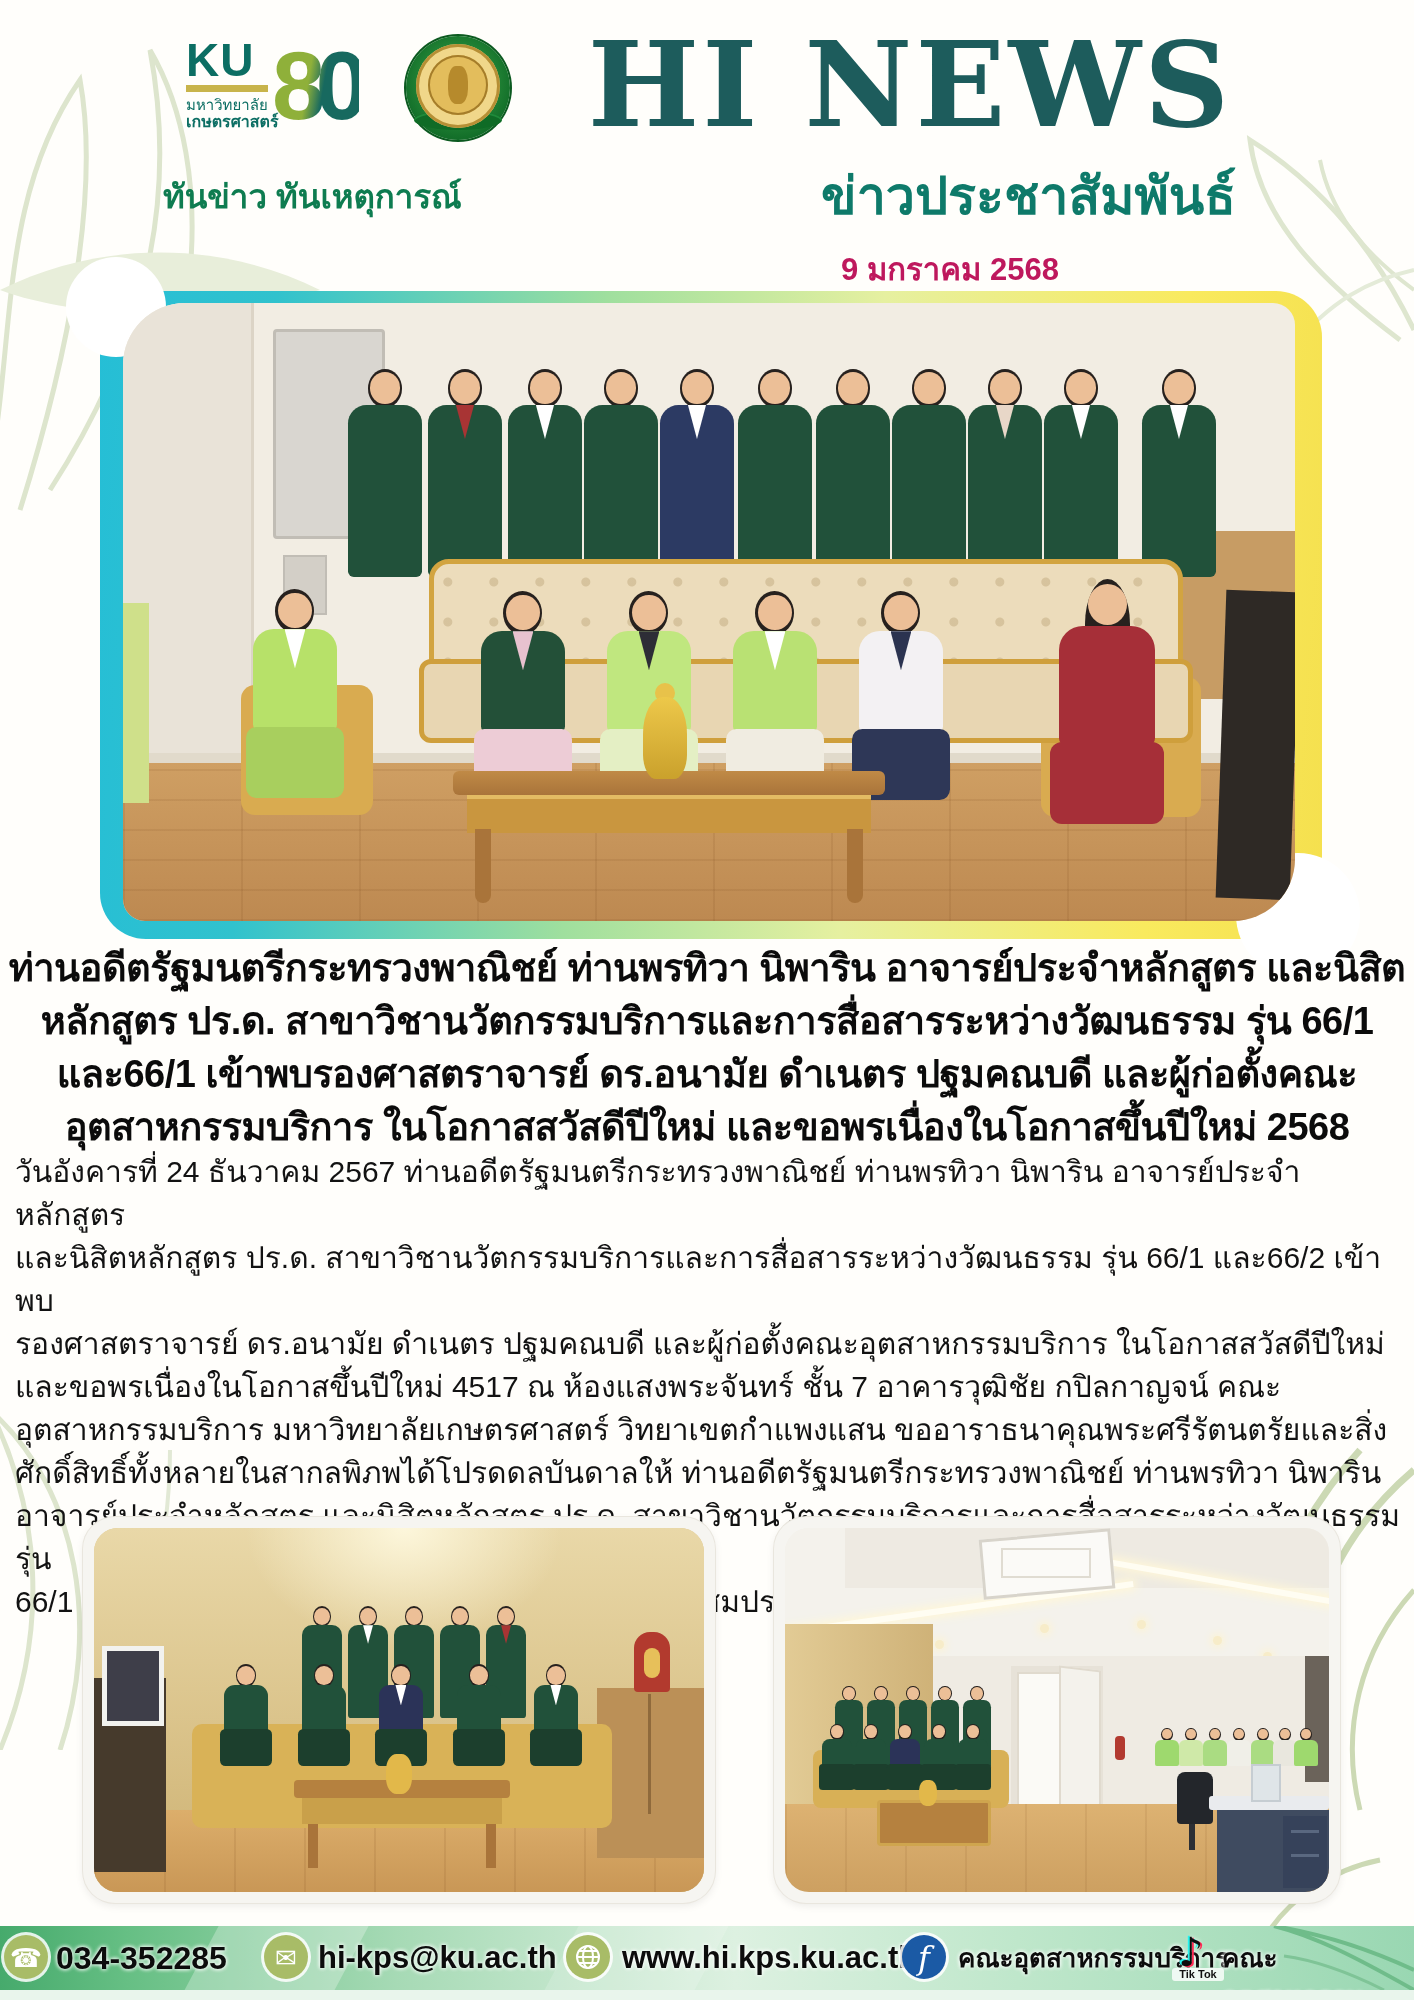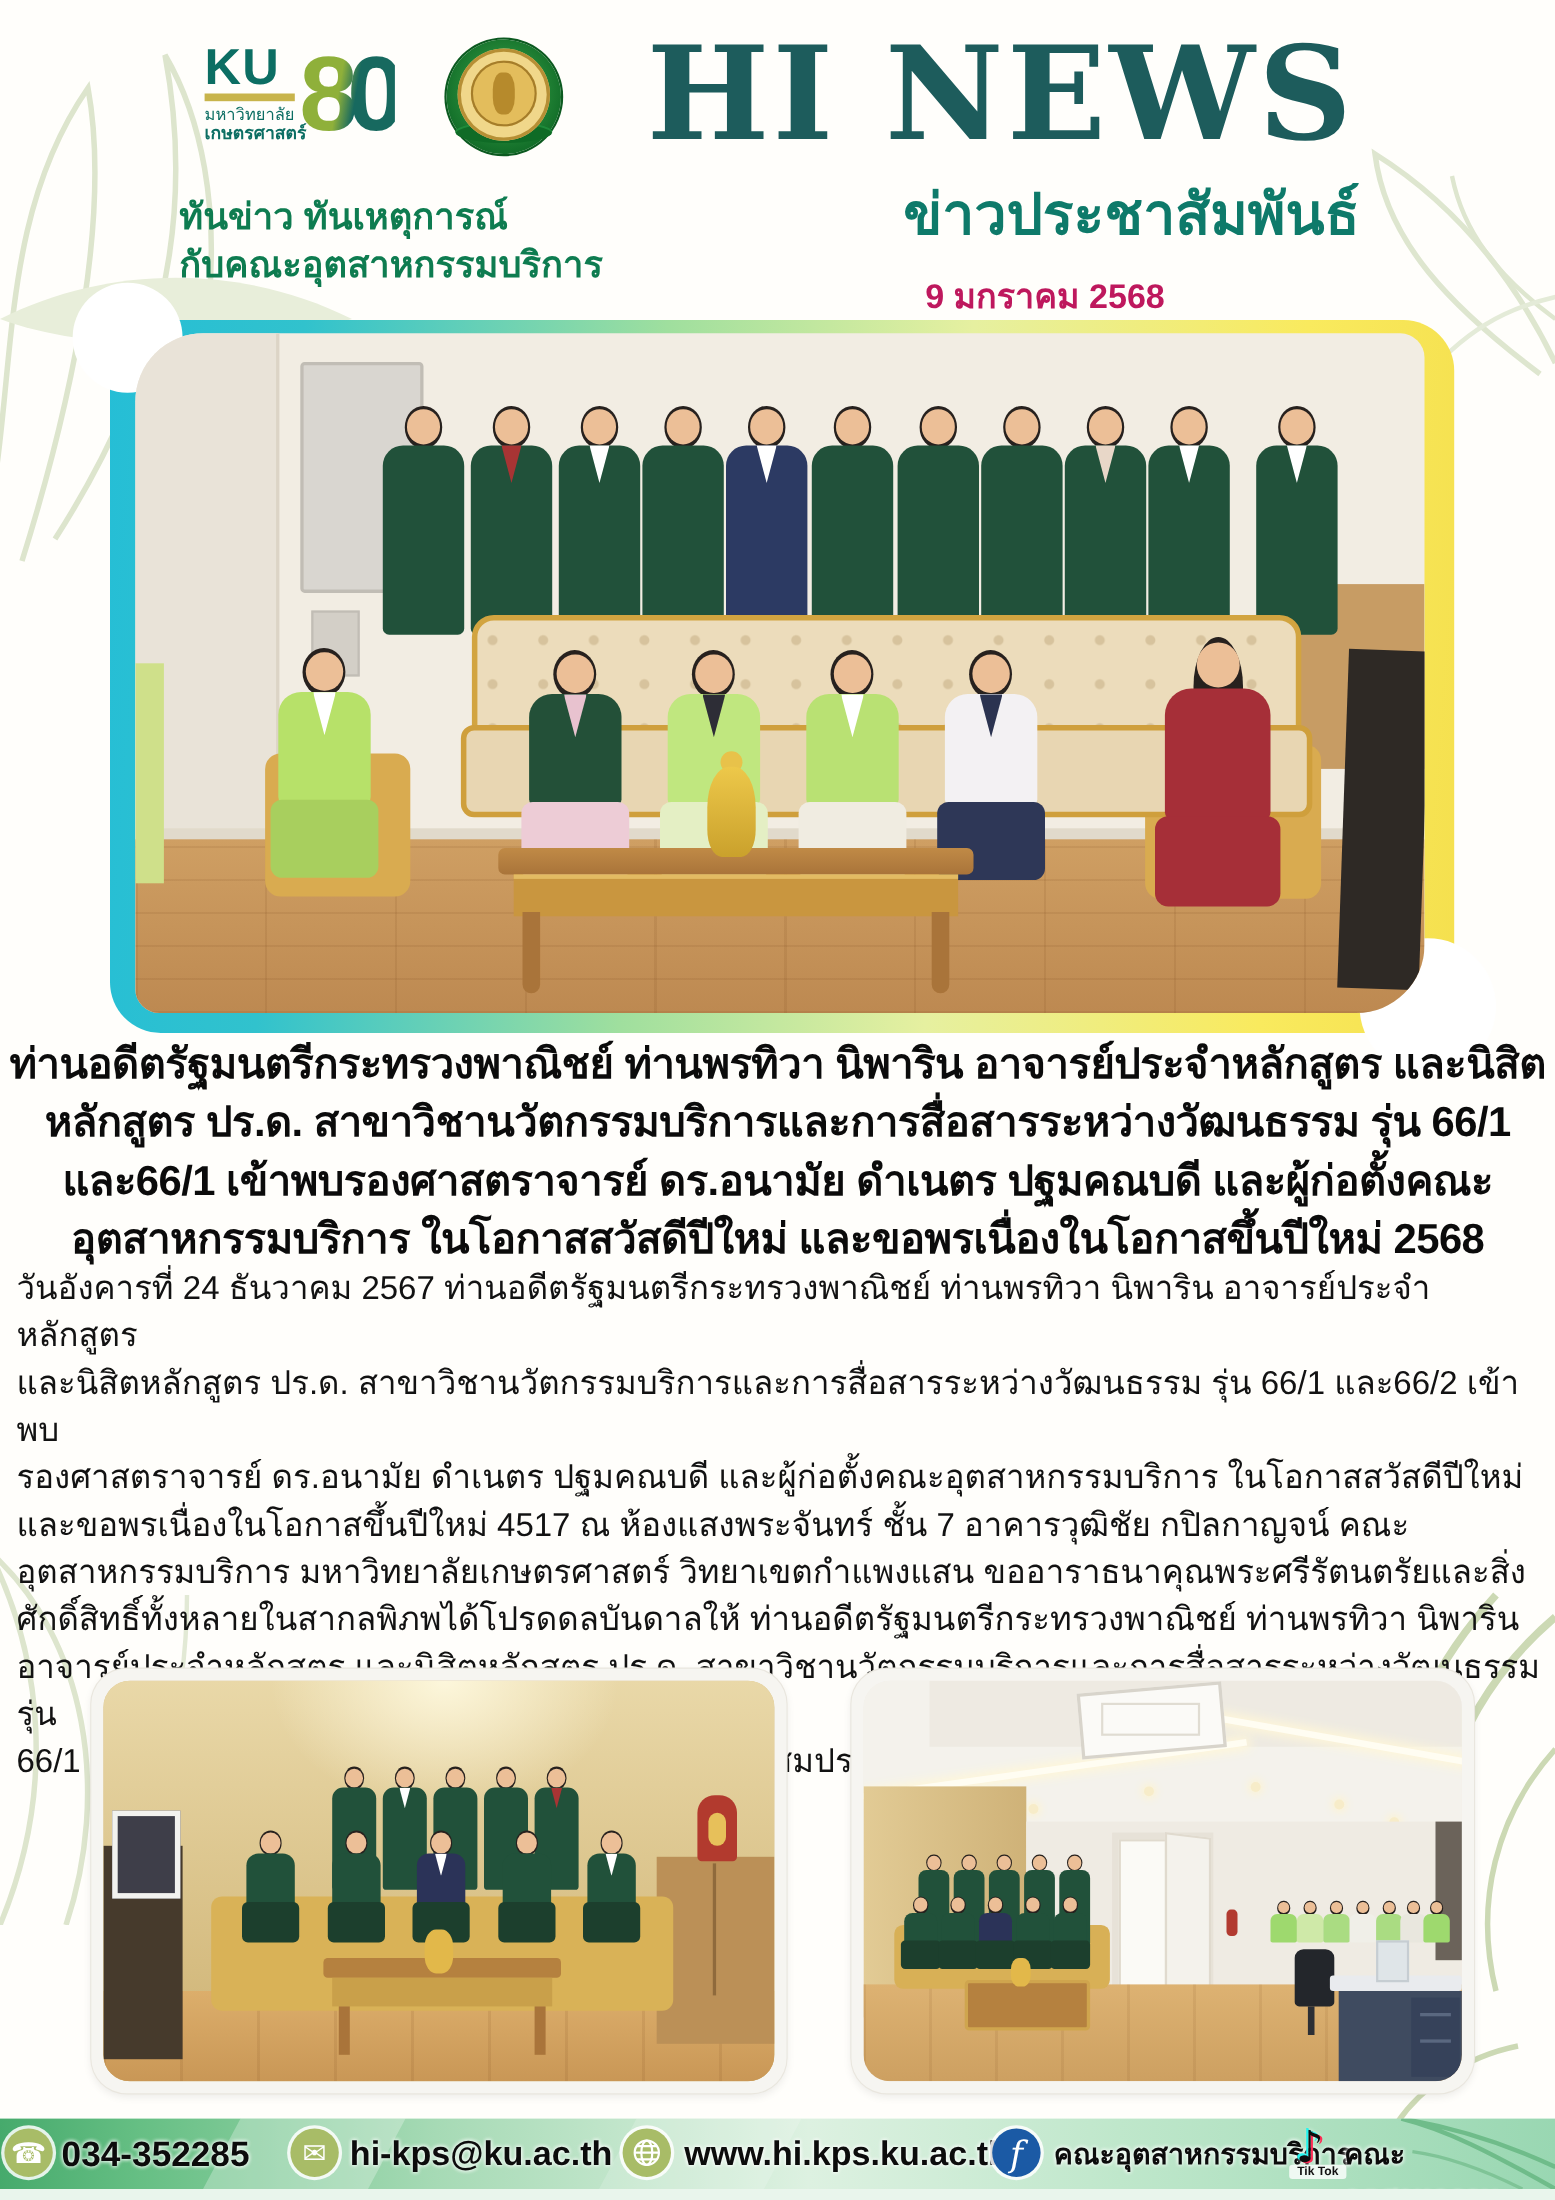--- a/index.html
+++ b/index.html
@@ -99,21 +99,20 @@
   <div class="abs logo80" style="left:272px;top:40px;">80</div>
 
   <div class="abs seal" style="left:406px;top:36px;">
     <div class="seal-ribbon"></div>
     <div class="seal-ring"></div>
     <div class="seal-core"></div>
     <div class="seal-figure"></div>
   </div>
 
   <div class="abs tagline" style="left:163px;top:176px;">ทันข่าว ทันเหตุการณ์</div>
-  <div class="abs tagline" style="left:163px;top:220px;">กับคณะอุตสาหกรรมบริการ</div>
 
   <div class="abs subtitle" style="left:560px;top:168px;width:676px;text-align:right;">ข่าวประชาสัมพันธ์</div>
   <div class="abs hi-news" style="left:560px;top:26px;width:700px;text-align:center;">HI NEWS</div>
   <div class="abs date" style="left:700px;top:244px;width:500px;text-align:center;">9 มกราคม 2568</div>
 
   <div class="abs photo-main">
     <div class="notch" style="left:-34px;top:-34px;width:100px;height:100px;"></div>
     <div class="notch" style="right:-38px;bottom:-38px;width:124px;height:124px;"></div>
     <div class="scene" id="scene-main">
         <div style="position: absolute; left: 0px; top: 0px; width: 130px; height: 462px; background: rgb(233, 227, 216);"></div>

